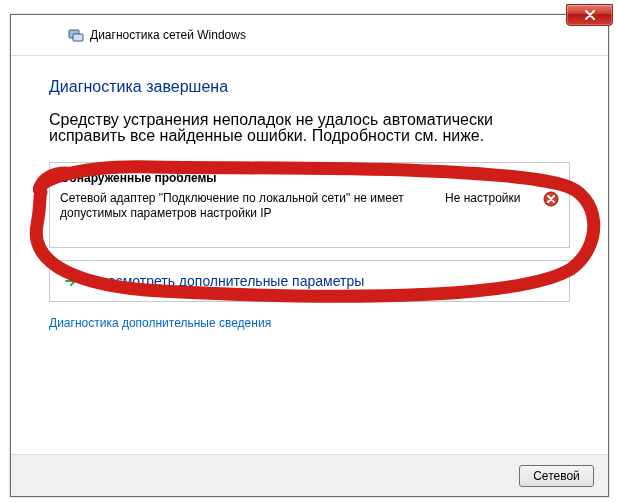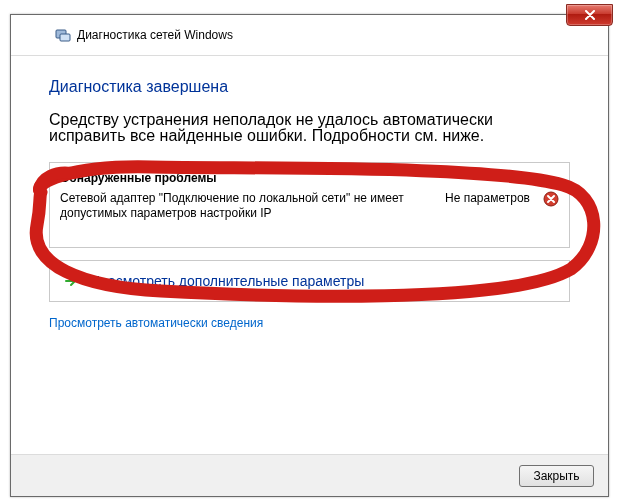--- a/index.html
+++ b/index.html
@@ -39,21 +39,21 @@
     box-shadow: inset 0 0 0 1px rgba(255,255,255,.25);
   }
   .title-close svg { display:block; }
   .header {
     position: absolute;
     left: 0; right: 0; top: 0;
     height: 40px;
     border-bottom: 1px solid #dcdcdc;
     display: flex;
     align-items: center;
-    padding-left: 44px;
+    padding-left: 57px;
   }
   .header-icon {
     width: 16px; height: 16px;
     margin-right: 6px;
   }
   .header-title { font-size: 12px; color:#000; }
   .content {
     position: absolute;
     left: 0; right:0; top: 41px; bottom: 42px;
     padding: 22px 38px 0 38px;
@@ -154,46 +154,46 @@
   <div class="content">
 
     <h1 class="main-heading">Диагностика завершена</h1>
 
     <p class="intro-text">Средству устранения неполадок не удалось автоматически исправить все найденные ошибки. Подробности см. ниже.</p>
 
     <div class="problems-box">
       <div class="problems-heading">Обнаруженные проблемы</div>
       <div class="problem-row">
         <div class="problem-desc">Сетевой адаптер "Подключение по локальной сети" не имеет допустимых параметров настройки IP</div>
-        <div class="problem-status">Не параметров</div>
+        <div class="problem-status">Не настройки</div>
         <div class="problem-status-icon">
           <svg width="16" height="16" viewBox="0 0 16 16">
             <circle cx="8" cy="8" r="7" fill="#d13e2f" stroke="#8e1f14" stroke-width="1"></circle>
             <path d="M5 5 L11 11 M11 5 L5 11" stroke="#fff" stroke-width="2" stroke-linecap="round"></path>
           </svg>
         </div>
       </div>
     </div>
 
     <div class="option-box">
       <span class="arrow-icon">
         <svg width="16" height="16" viewBox="0 0 16 16">
           <path d="M3 8 H11 M8 4 L12 8 L8 12" fill="none" stroke="#2faa2f" stroke-width="2" stroke-linecap="round" stroke-linejoin="round"></path>
         </svg>
       </span>
       <span class="option-text">Просмотреть дополнительные параметры</span>
     </div>
 
 
-    <span class="extra-link">Просмотреть автоматически сведения</span>
+    <span class="extra-link">Диагностика дополнительные сведения</span>
 
   </div>
 
   <div class="footer">
-    <button class="close-btn">Закрыть</button>
+    <button class="close-btn">Сетевой</button>
   </div>
 
   <svg class="annotation" width="597" height="481" style="left:0;top:0">
     <path d="M30 177
              C 20 168, 60 150, 140 152
              C 250 154, 480 150, 552 170
              C 590 180, 593 230, 560 254
              C 500 290, 260 282, 150 276
              C 70 272, 18 250, 26 210
              C 30 190, 28 182, 30 177 Z" fill="none" stroke="#cf1e18" stroke-width="13" stroke-linejoin="round" stroke-linecap="round"></path>

